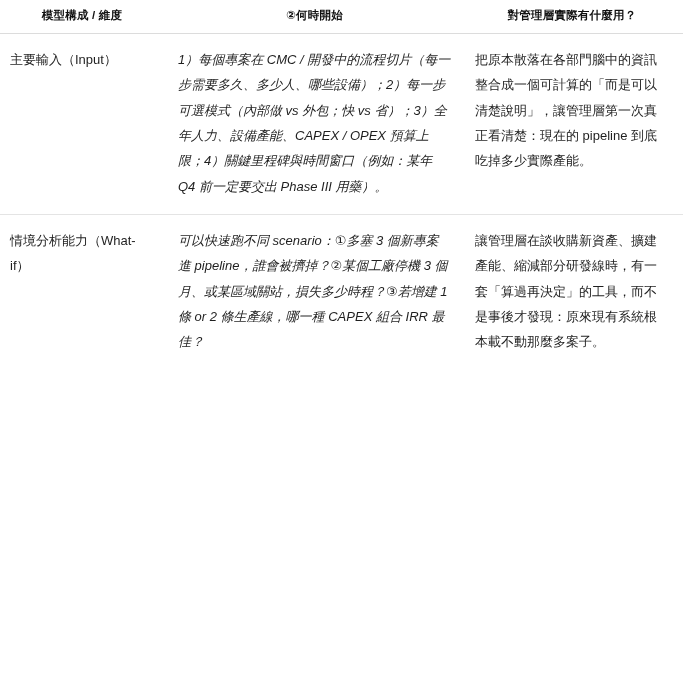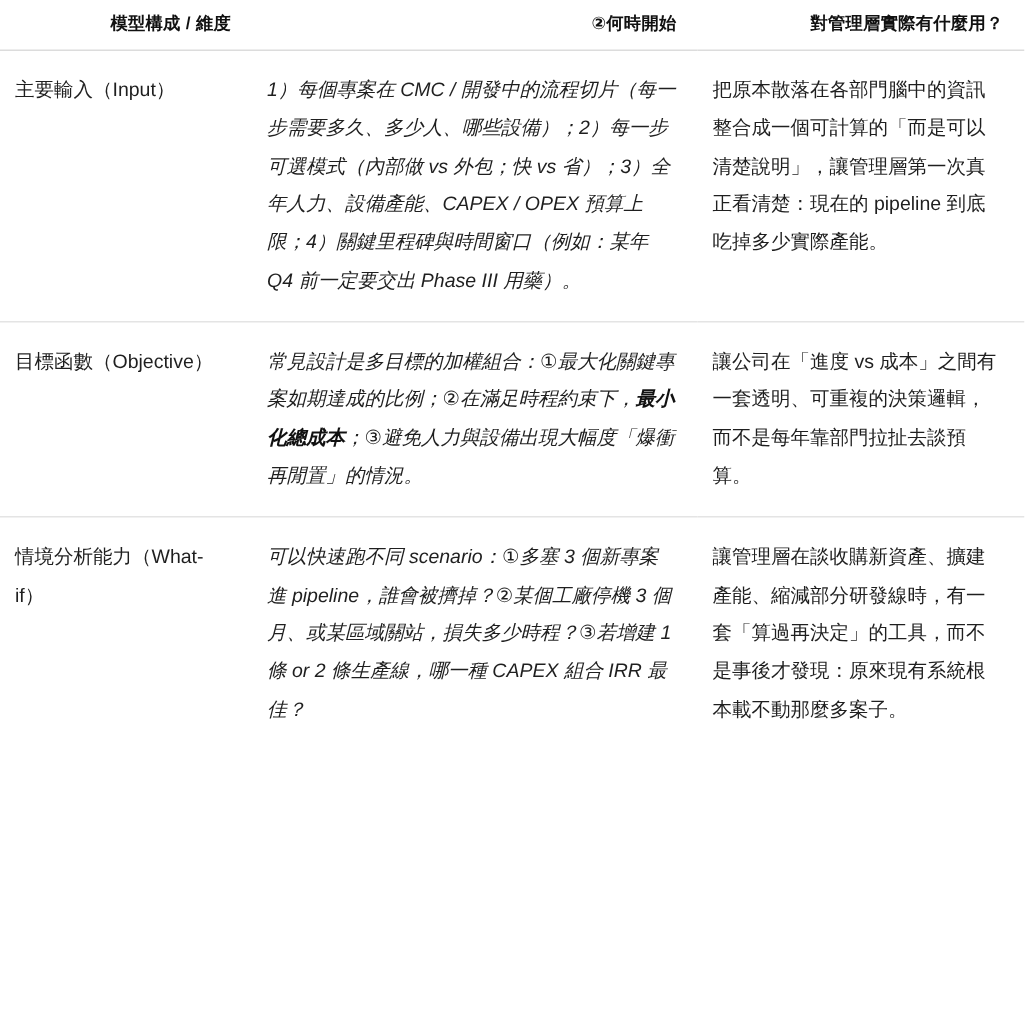--- a/index.html
+++ b/index.html
@@ -21,21 +21,21 @@
     width: 683px;
     border-collapse: collapse;
     table-layout: fixed;
   }
 
   .doc-table col.col-dim   { width: 168px; }
   .doc-table col.col-desc  { width: 297px; }
   .doc-table col.col-use   { width: 218px; }
 
   .doc-table thead th {
-    text-align: right;
+    text-align: center;
     font-size: 11.5px;
     font-weight: bold;
     color: #111111;
     padding: 8px 14px 10px 10px;
     border-bottom: 1px solid #dcdcdc;
     vertical-align: bottom;
     letter-spacing: 0.2px;
   }
 
   .doc-table tbody td {
@@ -95,27 +95,20 @@
 
     <tr>
       <td class="cell-dim">
         <span class="dim-label">主要輸入（Input）</span>
       </td>
       <td class="cell-desc">1）每個專案在 CMC / 開發中的流程切片（每一步需要多久、多少人、哪些設備）；2）每一步可選模式（內部做 vs 外包；快 vs 省）；3）全年人力、設備產能、CAPEX / OPEX 預算上限；4）關鍵里程碑與時間窗口（例如：某年 Q4 前一定要交出 Phase III 用藥）。</td>
       <td class="cell-use">把原本散落在各部門腦中的資訊整合成一個可計算的「而是可以清楚說明」，讓管理層第一次真正看清楚：現在的 pipeline 到底吃掉多少實際產能。</td>
     </tr>
 
 
-    <tr>
-      <td class="cell-dim">
-        <span class="dim-label">目標函數（Objective）</span>
-      </td>
-      <td class="cell-desc"><span>常見設計是多目標的加權組合：①最大化關鍵專案如期達成的比例；②在滿足時程約束下，</span><span class="emph">最小化總成本</span><span>；③避免人力與設備出現大幅度「爆衝再閒置」的情況。</span></td>
-      <td class="cell-use">讓公司在「進度 vs 成本」之間有一套透明、可重複的決策邏輯，而不是每年靠部門拉扯去談預算。</td>
-    </tr>
 
 
 
     <tr>
       <td class="cell-dim">
         <span class="dim-label">情境分析能力（What-if）</span>
       </td>
       <td class="cell-desc">可以快速跑不同 scenario：①多塞 3 個新專案進 pipeline，誰會被擠掉？②某個工廠停機 3 個月、或某區域關站，損失多少時程？③若增建 1 條 or 2 條生產線，哪一種 CAPEX 組合 IRR 最佳？</td>
       <td class="cell-use">讓管理層在談收購新資產、擴建產能、縮減部分研發線時，有一套「算過再決定」的工具，而不是事後才發現：原來現有系統根本載不動那麼多案子。</td>
     </tr>

